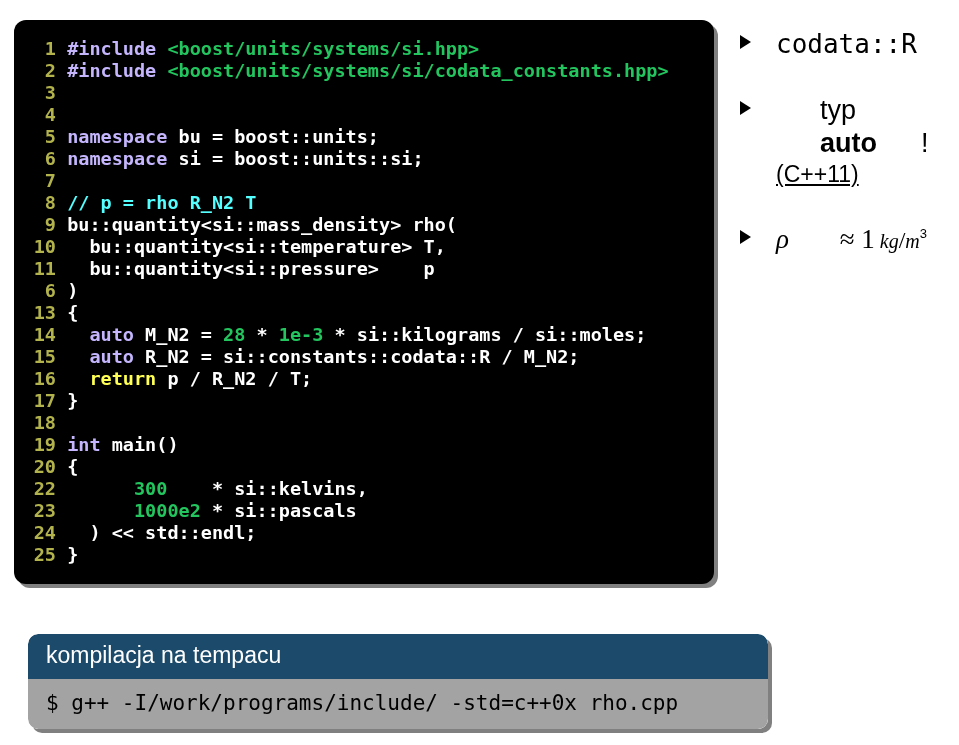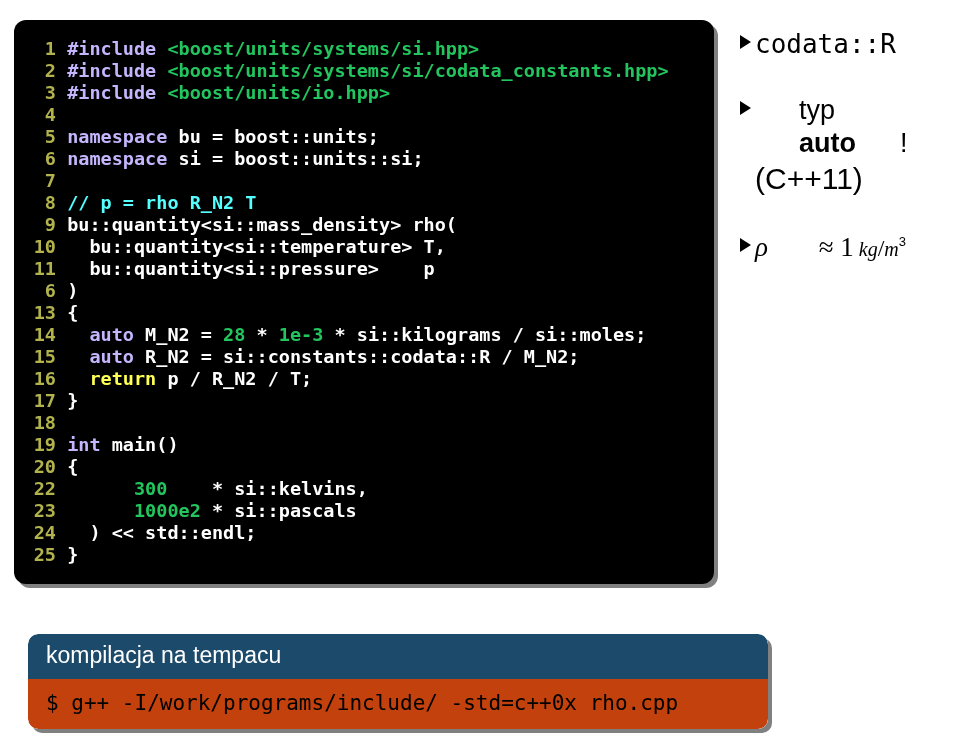--- a/index.html
+++ b/index.html
@@ -45,36 +45,36 @@
     position: absolute;
     left: 740px;
     top: 28px;
     width: 210px;
     font-size: 27px;
     color: #000;
     line-height: 1.2;
   }
   .side .item {
     position: relative;
-    padding-left: 15px;
+    padding-left: 36px;
     margin-bottom: 34px;
   }
   .side .tri {
     position: absolute;
     left: 0;
     top: 7px;
     width: 0; height: 0;
     border-top: 7px solid transparent;
     border-bottom: 7px solid transparent;
     border-left: 11px solid #000;
   }
   .side .mono { font-family: Menlo, Consolas, monospace; font-size: 26px; }
   .side .reg  { font-family: "Segoe UI", Arial, sans-serif; margin-left: 44px; }
   .side .bold { font-weight: 700; }
-  .side .paren { font-family: "Segoe UI", Arial, sans-serif; font-size: 30px; }
+  .side .paren { font-family: "Segoe UI", Arial, sans-serif; font-size: 23px; text-decoration: underline; }
   .side .math { font-family: Georgia, 'Times New Roman', serif; font-style: italic; }
   .side .unit { font-family: Georgia, 'Times New Roman', serif; font-style: italic; font-size: 20px; }
   .side .sup { font-size: 13px; vertical-align: super; font-style: normal;}
   .lower-box {
     position: absolute;
     left: 28px;
     top: 634px;
     width: 740px;
     border-radius: 10px;
     box-shadow: 4px 4px 0 #808080;
@@ -83,37 +83,37 @@
   .lower-title {
     background: #1b4a6a;
     color: #fff;
     font-family: "Segoe UI", Arial, sans-serif;
     font-size: 23px;
     padding: 8px 18px 10px 18px;
     border-top-left-radius: 10px;
     border-top-right-radius: 10px;
   }
   .lower-cmd {
-    background: #c2410c;
+    background: #a3a3a3;
     font-family: "DejaVu Sans Mono", Menlo, Consolas, monospace;
     font-size: 21px;
     color: #000;
     padding: 12px 18px 14px 18px;
     border-bottom-left-radius: 10px;
     border-bottom-right-radius: 10px;
     white-space: pre;
   }
 </style>
 </head>
 <body>
 
 <div class="code-block" id="code-block">
     <div class="code-line"><span class="lnum">1</span><span><span class="w"> </span><span class="g">#include</span><span class="w"> </span><span class="m">&lt;boost/units/systems/si.hpp&gt;</span></span></div>
     <div class="code-line"><span class="lnum">2</span><span><span class="w"> </span><span class="g">#include</span><span class="w"> </span><span class="m">&lt;boost/units/systems/si/codata_constants.hpp&gt;</span></span></div>
-    <div class="code-line"><span class="lnum">3</span><span><span class="w"> </span><span class="g">#include</span><span class="w"> </span><span class="m">&lt;boost/units/io.hpp&gt;</span></span></div>
+    <div class="code-line"><span class="lnum">3</span></div>
     <div class="code-line"><span class="lnum">4</span><span><span class="w"></span></span></div>
     <div class="code-line"><span class="lnum">5</span><span><span class="w"> </span><span class="g">namespace</span><span class="w"> bu = boost::units;</span></span></div>
     <div class="code-line"><span class="lnum">6</span><span><span class="w"> </span><span class="g">namespace</span><span class="w"> si = boost::units::si;</span></span></div>
     <div class="code-line"><span class="lnum">7</span><span><span class="w"></span></span></div>
     <div class="code-line"><span class="lnum">8</span><span><span class="w"> </span><span class="c">// p = rho R_N2 T</span></span></div>
     <div class="code-line"><span class="lnum">9</span><span><span class="w"> bu::quantity&lt;si::mass_density&gt; rho(</span></span></div>
     <div class="code-line"><span class="lnum">10</span><span><span class="w">   bu::quantity&lt;si::temperature&gt; T,</span></span></div>
     <div class="code-line"><span class="lnum">11</span><span><span class="w">   bu::quantity&lt;si::pressure&gt;    p</span></span></div>
     <div class="code-line"><span class="lnum">6</span><span><span class="w"> )</span></span></div>
     <div class="code-line"><span class="lnum">13</span><span><span class="w"> {</span></span></div>

